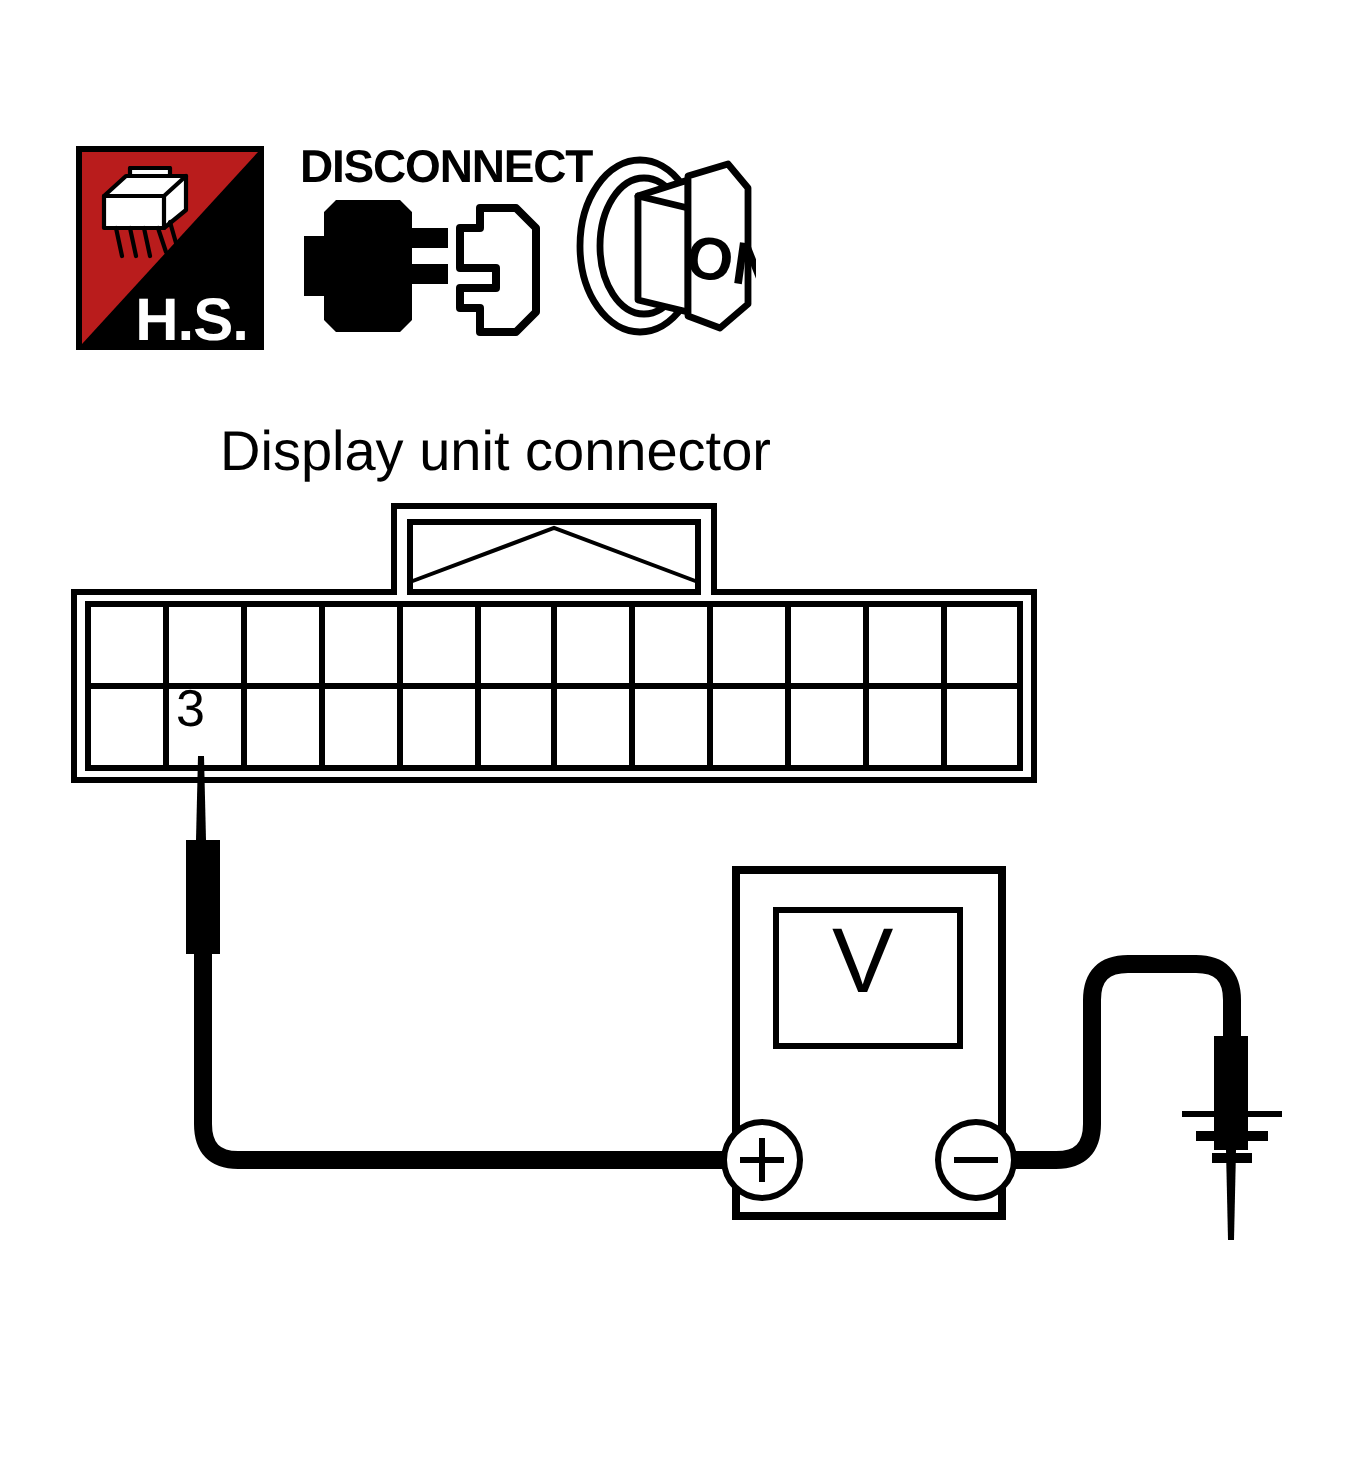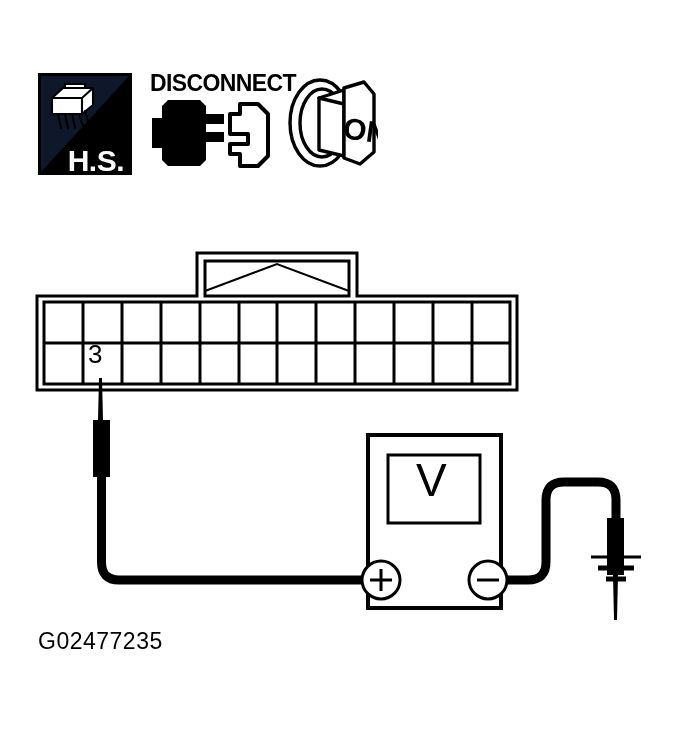--- a/index.html
+++ b/index.html
@@ -30,21 +30,21 @@
   }
 
   
   #hs-icon {
     left: 0px;
     top: 1px;
     width: 94px;
     height: 102px;
     border: 3px solid #000;
     box-sizing: border-box;
-    background: #0f172a;
+    background: #b91c1c;
     overflow: hidden;
   }
   #hs-diagonal {
     left: 0; top: 0; width: 100%; height: 100%;
   }
   #hs-label {
     right: 5px;
     bottom: -4px;
     color: #ffffff;
     font-size: 30px;
@@ -170,20 +170,21 @@
 
         <path d="M33,22 L58,14 L58,80 L33,74 Z"></path>
         <path d="M33,22 L58,28"></path>
 
         <path d="M58,12 L78,6 L88,18 L88,76 L74,88 L58,82 Z"></path>
       </g>
       <text x="56" y="62" font-family="Liberation Sans, sans-serif" font-size="30" font-weight="bold" fill="#000000" transform="rotate(8 56 62)">ON</text>
     </svg>
   </div>
 
+  <div id="diagram-title" class="abs">Display unit connector</div>
 
   <svg id="connector" class="abs" width="500" height="145" viewBox="0 0 500 145">
     <g fill="#ffffff" stroke="#000000" stroke-width="3" stroke-linejoin="miter">
 
       <path d="M170,3 L330,3 L330,46 L490,46 L490,140 L10,140 L10,46 L170,46 Z"></path>
 
       <rect x="178" y="11" width="144" height="35"></rect>
     </g>
 
     <g fill="none" stroke="#000000" stroke-width="2">
@@ -243,15 +244,14 @@
 
     <g stroke="#000000" stroke-linecap="butt">
       <line x1="591" y1="307" x2="641" y2="307" stroke-width="3"></line>
       <line x1="598" y1="318" x2="634" y2="318" stroke-width="5"></line>
       <line x1="606" y1="329" x2="626" y2="329" stroke-width="5"></line>
     </g>
   </svg>
 
   <div id="meter-v-label" class="abs">V</div>
 
-  <div id="figure-id" class="abs">G02477235</div>
 
 </div>
 
 </body></html>

